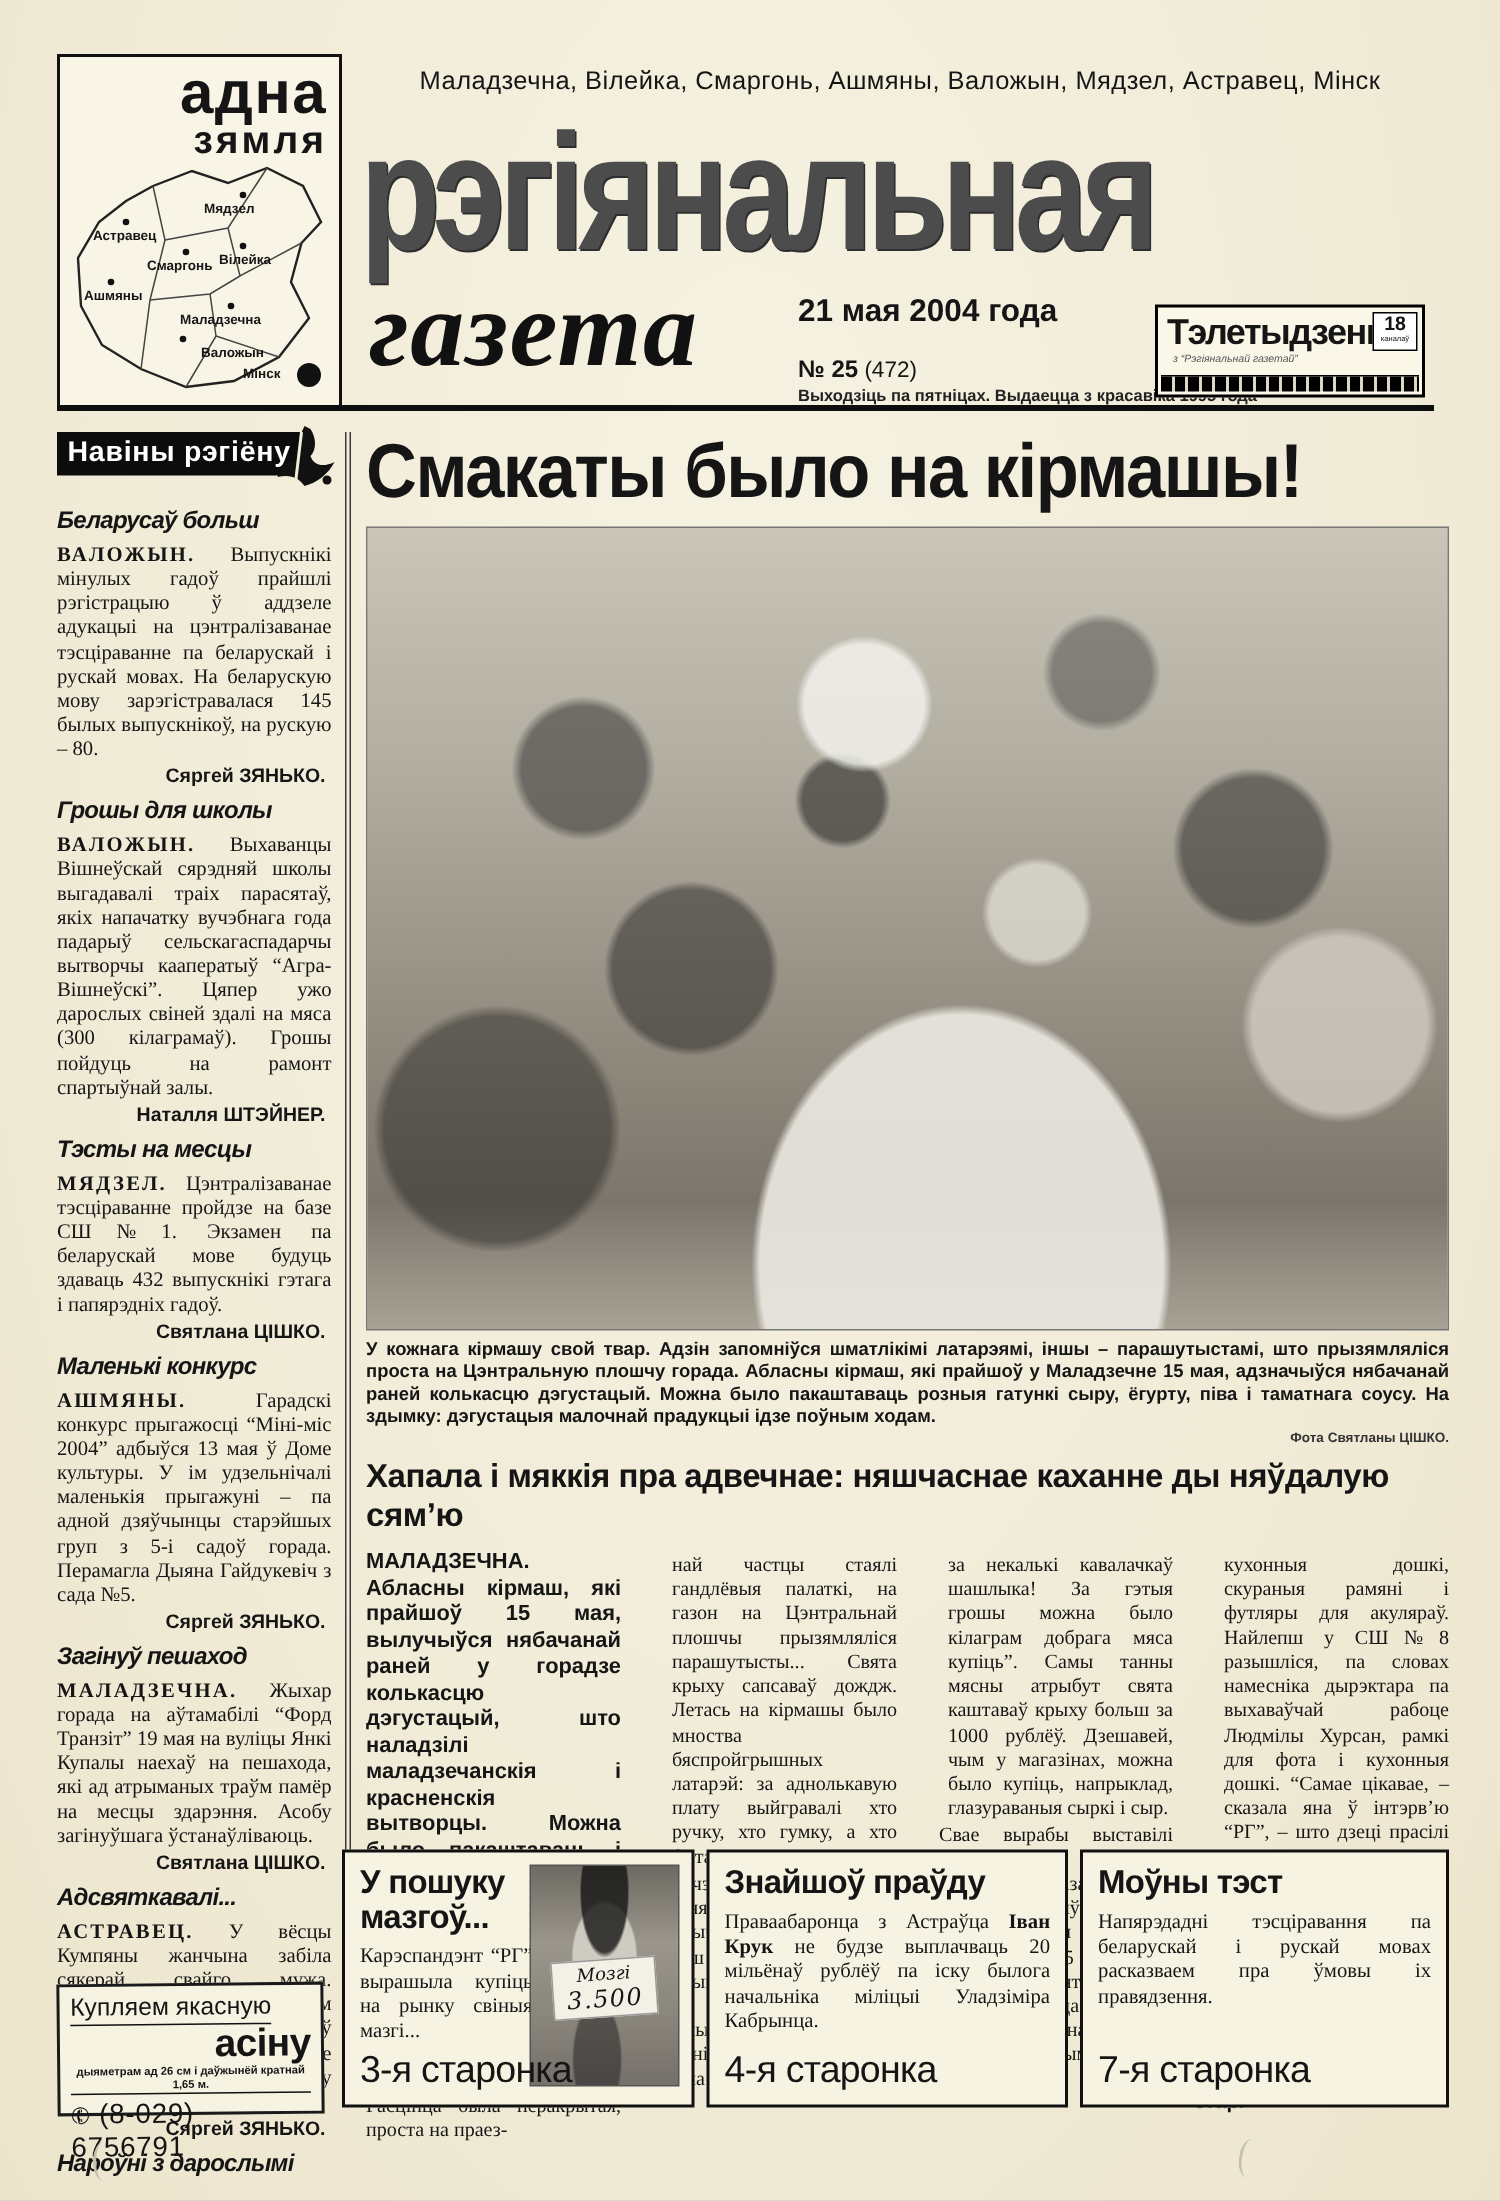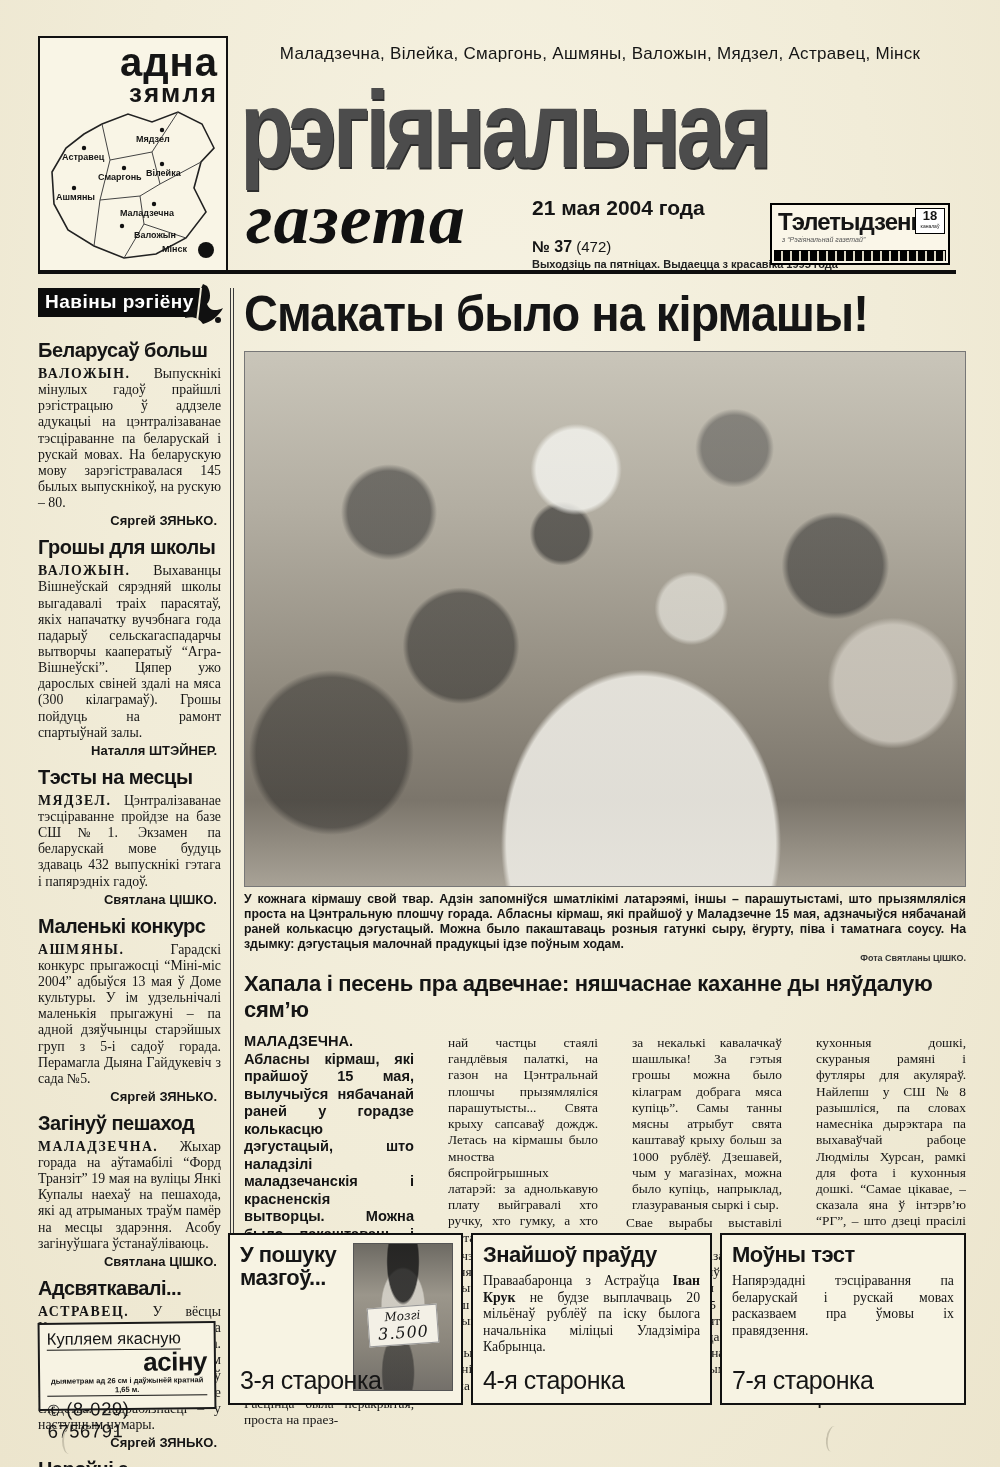--- a/index.html
+++ b/index.html
@@ -42,21 +42,21 @@
   .header-rule { position:absolute; left:38px; top:270px; width:918px; height:4px; background:#0e0e0e; }
 
   
   .sidebar { position:absolute; left:38px; top:288px; width:196px; height:1022px;
     padding-right:9px; border-right:4px double #3a3a3a; }
   .news-header { position:relative; margin-bottom:6px; height:44px; }
   .news-header-box { display:inline-block; background:#0c0c0c; color:#fff; font-size:19px;
     font-weight:bold; padding:3px 9px 4px 7px; letter-spacing:.5px; }
   .quill { position:absolute; right:-4px; top:-6px; }
   .sb-article { margin-bottom:9px; }
-  .sb-title { font-size:20px; font-weight:bold; letter-spacing:-.5px; margin:8px 0 6px 0; line-height:1; }
+  .sb-title { font-size:16px; font-weight:bold; letter-spacing:-.5px; margin:8px 0 6px 0; line-height:1;font-style:italic; }
   .sb-body { font-family:"Liberation Serif", serif; font-size:13.8px; line-height:1.17;
     text-align:justify; }
   .sb-city { font-weight:bold; letter-spacing:1.5px; }
   .sb-author { text-align:right; font-size:13px; font-weight:bold; padding-right:4px; margin-top:2px; }
 
   .ad-box { position:absolute; left:38px; top:1322px; width:178px; height:88px;
     border:2px solid #1a1a1a; background:#f7f3e3; padding:5px 7px 4px 7px; transform:rotate(-.6deg); }
   .ad-l1 { font-size:16.5px; border-bottom:1.5px solid #111; display:inline-block; padding-bottom:1px; }
   .ad-l2 { font-size:26px; font-weight:bold; text-align:right; line-height:.95; letter-spacing:-.5px; }
   .ad-l3 { font-size:7.5px; font-weight:bold; border-bottom:1.5px solid #111; text-align:center;
@@ -154,21 +154,21 @@
       <span class="map-label" style="left:58px; top:126px;padding-left:32px;">Валожын</span>
       <span class="map-label" style="left:118px; top:140px;">Мінск</span>
     </div>
   </div>
 
   <div class="cities">Маладзечна, Вілейка, Смаргонь, Ашмяны, Валожын, Мядзел, Астравец, Мінск</div>
   <div class="masthead-title">рэгіянальная</div>
   <div class="masthead-sub">газета</div>
   <div class="date-line">21 мая 2004 года</div>
   <div class="issue-line">
-    <b>№ 37</b>
+    <b>№ 25</b>
     <span>(472)</span>
   </div>
   <div class="freq-line">Выходзіць па пятніцах. Выдаецца з красавіка 1995 года</div>
 
   <div class="tv-box">
     <span class="tv-title">Тэлетыдзень</span>
     <div class="tv-badge">
       <span class="n">18</span>
       <span class="c">каналаў</span>
     </div>
@@ -235,21 +235,21 @@
     <div class="ad-l2">асіну</div>
     <div class="ad-l3">дыяметрам ад 26 см і даўжынёй кратнай 1,65 м.</div>
     <div class="ad-phone"><span class="ad-phone-icon">✆</span> <span>(8-029) 6756791</span></div>
   </div>
 
   <div class="main">
     <div class="headline">Смакаты было на кірмашы!</div>
     <div class="photo"></div>
     <div class="caption">У кожнага кірмашу свой твар. Адзін запомніўся шматлікімі латарэямі, іншы – парашутыстамі, што прызямляліся проста на Цэнтральную плошчу горада. Абласны кірмаш, які прайшоў у Маладзечне 15 мая, адзначыўся нябачанай раней колькасцю дэгустацый. Можна было пакаштаваць розныя гатункі сыру, ёгурту, піва і таматнага соусу. На здымку: дэгустацыя малочнай прадукцыі ідзе поўным ходам.</div>
     <div class="credit">Фота Святланы ЦІШКО.</div>
-    <div class="subhead">Хапала і песень пра адвечнае: няшчаснае каханне ды няўдалую сям’ю</div>
+    <div class="subhead">Хапала і мяккія пра адвечнае: няшчаснае каханне ды няўдалую сям’ю</div>
     <div class="cols">
       <div class="col">
         <p class="lede">МАЛАДЗЕЧНА. Абласны кірмаш, які прайшоў 15 мая, вылучыўся нябачанай раней у горадзе колькасцю дэгустацый, што наладзілі маладзечанскія і красненскія вытворцы. Можна было пакаштаваць і купіць розныя гатункі сыру, ёгурту і кісламалочных напояў, піва і таматных соусаў.</p>
         <p class="art-p">Кожны кірмаш запамінаецца чымсьці сваім, адметным. Гады тры таму ў горадзе прайшоў грандыёзны кірмаш: частка Вялікага Гасцінца была перакрытая, проста на праез-</p>
       </div>
       <div class="col">
         <p class="art-p nofirst">най частцы стаялі гандлёвыя палаткі, на газон на Цэнтральнай плошчы прызямляліся парашутысты... Свята крыху сапсаваў дождж. Летась на кірмашы было мноства бяспройгрышных латарэй: за аднолькавую плату выйгравалі хто ручку, хто гумку, а хто фоташпалеры.</p>
         <p class="art-p">Яшчэ адна адметнасць сёлетняга кірмашу – доўгія шашлычныя чэргі. “Я ўвесь кірмаш ганялася за шашлыкамі, пакуль не купіла нейкі чорны, мусіць, з ялавічыны, – сказала маладая пакупніца з Маладзечна. – Аддала 5 тысяч</p>
       </div>
       <div class="col">
@@ -260,20 +260,21 @@
         <p class="art-p nofirst">кухонныя дошкі, скураныя рамяні і футляры для акуляраў. Найлепш у СШ№8 разышліся, па словах намесніка дырэктара па выхаваўчай рабоце Людмілы Хурсан, рамкі для фота і кухонныя дошкі. “Самае цікавае, – сказала яна ў інтэрв’ю “РГ”, – што дзеці прасілі не прадаваць, а толькі паказаць свае вырабы”. Грошы, заробленыя на кірмашы, патлумачыла Людміла Хурсан, ідуць на закупку матэрыялу для новых вырабаў.</p>
         <div class="art-author">Святлана ЦІШКО.</div>
         <div class="art-cont">Заканчэнне тэмы на 3-й стар.</div>
       </div>
     </div>
   </div>
 
   <div class="teasers">
     <div class="teaser t1">
       <div class="t-title" style="width:120px;">У пошуку мазгоў...</div>
+      <div class="t-body" style="width:115px;">Карэспандэнт “РГ” вырашыла купіць на рынку свіныя мазгі...</div>
       <div class="t-photo">
         <div class="t-sign">
           <span class="s1">Мозгі</span>
           <span class="s2">3.500</span>
         </div>
       </div>
       <div class="t-page">3-я старонка</div>
     </div>
 
     <div class="teaser t2">

